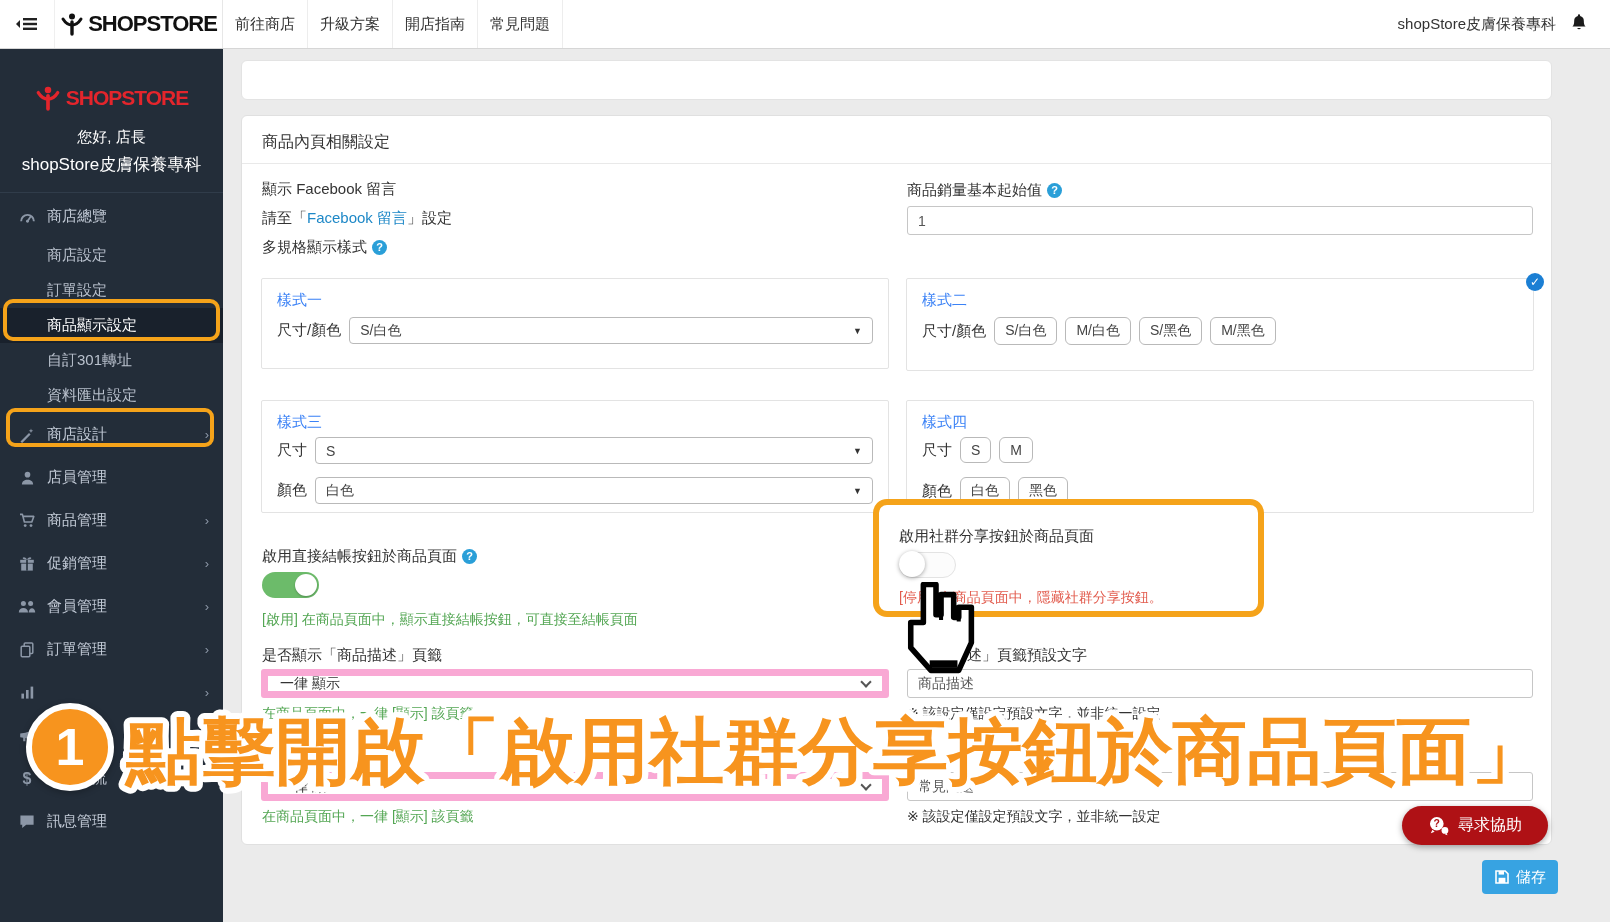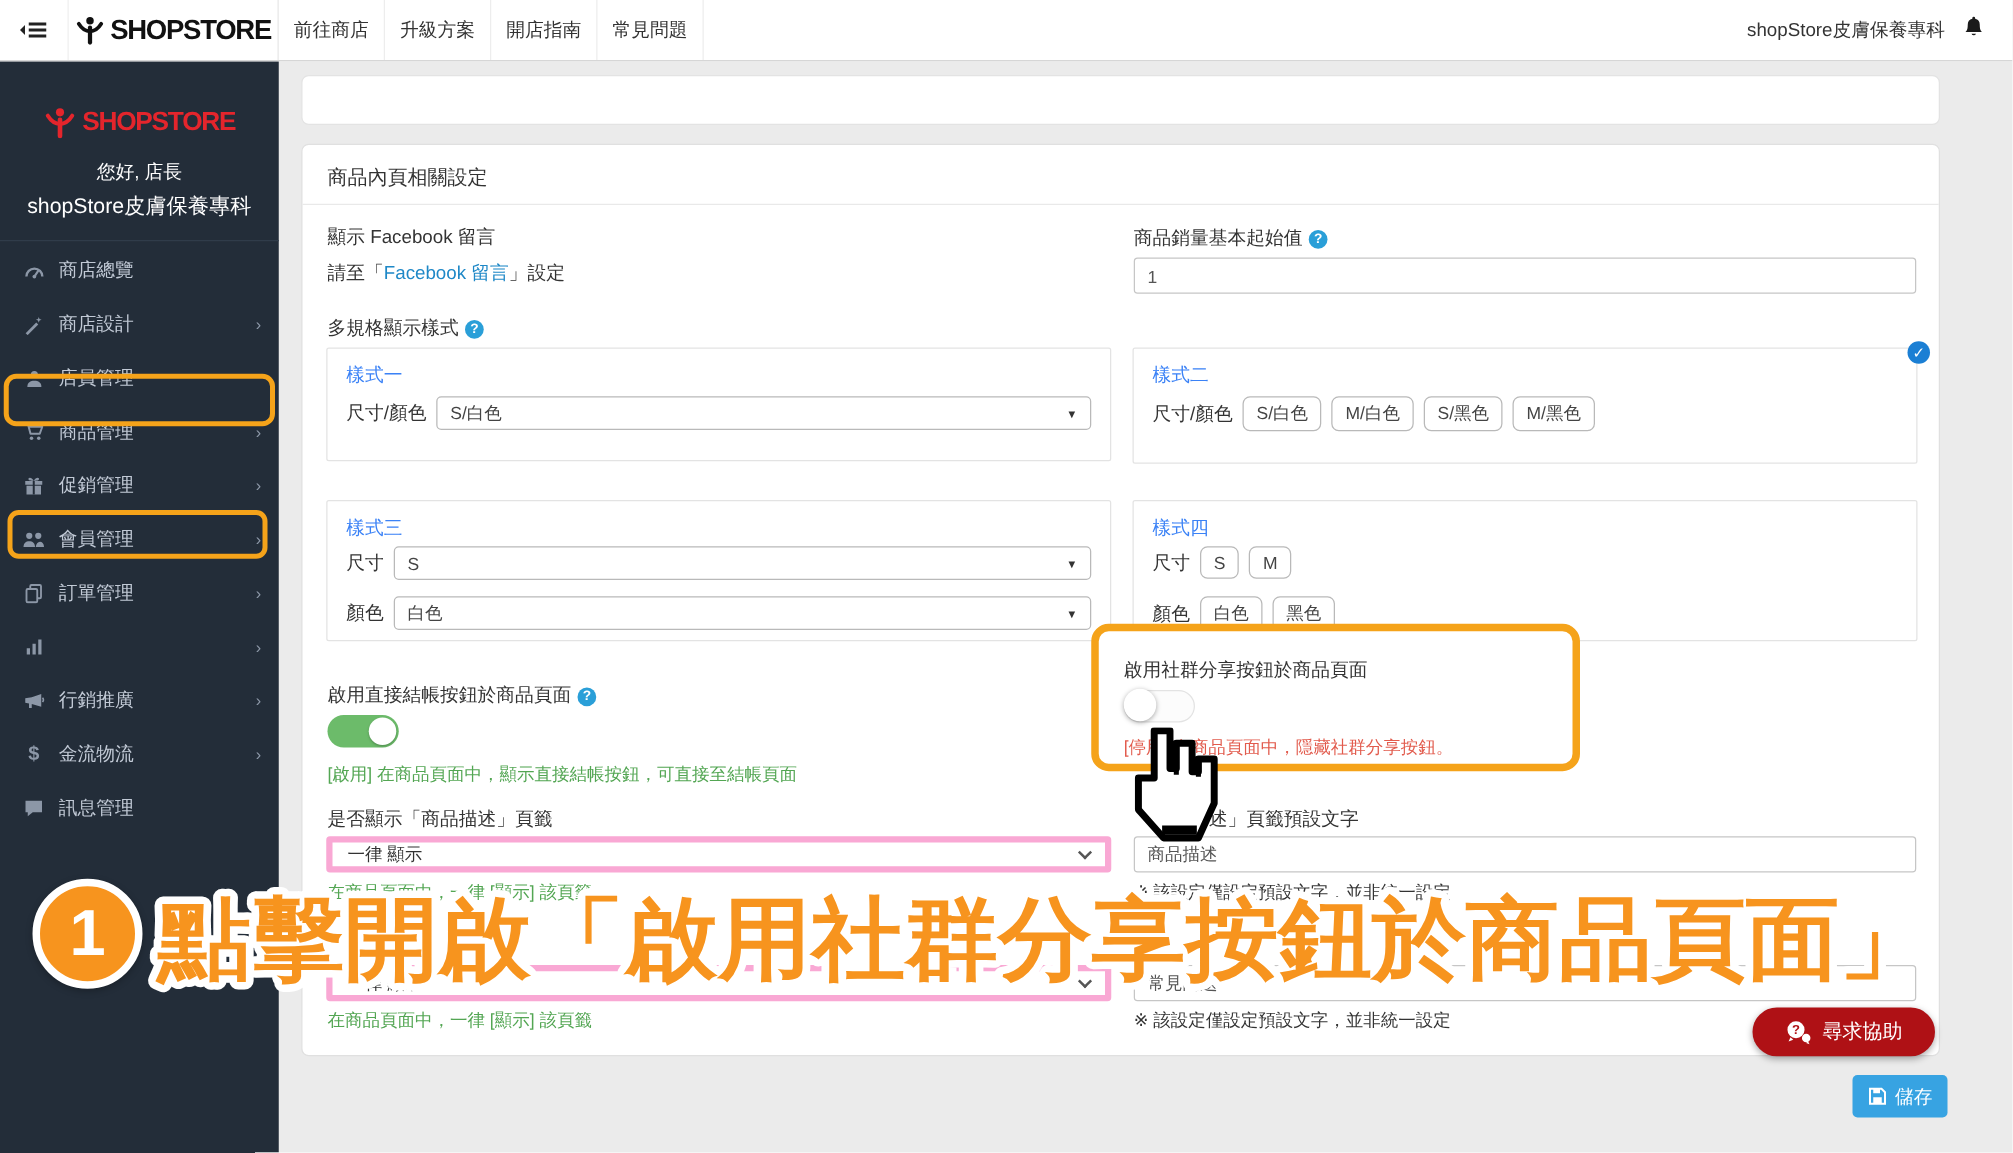--- a/index.html
+++ b/index.html
@@ -79,21 +79,21 @@
                  background:#1b7fd4; color:#fff; font-size:12px; line-height:18px; text-align:center; z-index:4; }
 
   .toggle { position:absolute; width:57px; height:26px; border-radius:13px; cursor:pointer; }
   .toggle.on { background:#6cbb6a; }
   .toggle.on .knob { position:absolute; right:2px; top:2px; width:22px; height:22px; border-radius:50%;
                      background:#fff; box-shadow:0 1px 2px rgba(0,0,0,.25); }
   .toggle.off { background:#fcfcfc; border:1px solid #e3e3e3; }
   .toggle.off .knob { position:absolute; left:-1px; top:-2px; width:26px; height:26px; border-radius:50%;
                       background:#fff; box-shadow:0 1px 4px rgba(0,0,0,.35); }
 
-  .big-select { position:absolute; height:29px; border:5px solid #f9a8d4; border-radius:3px; background:#fff;
+  .big-select { position:absolute; height:29px; border:7px solid #f9a8d4; border-radius:3px; background:#fff;
                 display:flex; align-items:center; padding:0 12px; font-size:14px; color:#333;
                 justify-content:space-between; cursor:pointer; }
   .big-select .chev2 { width:8px; height:8px; border-right:2px solid #555; border-bottom:2px solid #555;
                        transform:rotate(45deg); margin-top:-4px; }
 
   .share-box { position:absolute; left:631px; top:383px; width:391px; height:118px;
                border:6px solid #f5a31a; border-radius:14px; background:#fff; z-index:5; }
   .share-box .f-label { left:20px; top:22px; }
   .share-box .toggle { left:20px; top:47px; }
   .share-box .hint-red { position:absolute; left:20px; top:84px; font-size:14px; color:#e25b4d; white-space:nowrap; }
@@ -169,20 +169,27 @@
         <svg width="17" height="15" viewBox="0 0 16 14">
             <path d="M2 11.5a6 6 0 0 1 12 0" fill="none" stroke="currentColor" stroke-width="1.8"></path>
             <path d="M8 11.5 11 7" stroke="currentColor" stroke-width="1.6" stroke-linecap="round"></path>
             <circle cx="8" cy="11.5" r="1.4" fill="currentColor"></circle>
           </svg>
       </span>
       <span>商店總覽</span>
     </div>
 
 
+    <div class="subnav">
+      <div class="sub-item">商店設定</div>
+      <div class="sub-item">訂單設定</div>
+      <div class="sub-item active">商品顯示設定</div>
+      <div class="sub-item">自訂301轉址</div>
+      <div class="sub-item">資料匯出設定</div>
+    </div>
 
     <div class="side-item">
       <span class="s-ico">
         <svg width="16" height="16" viewBox="0 0 16 16">
             <path d="M1.5 14.5 10 6l1.6 1.6-8.5 8.5z" fill="currentColor"></path>
             <path d="M12 1.5l.6 1.7 1.7.6-1.7.6-.6 1.7-.6-1.7-1.7-.6 1.7-.6z" fill="currentColor"></path>
           </svg>
       </span>
       <span>商店設計</span>
       <span class="chev">›</span>
@@ -299,21 +306,21 @@
   <div class="f-label" style="left:20px; top:64px;">顯示 Facebook 留言</div>
   <div class="f-label" style="left:20px; top:93px;">
     <span>請至「</span><span class="link-blue">Facebook 留言</span><span>」設定</span>
   </div>
 
   <div class="f-label" style="left:665px; top:65px;">
     <span>商品銷量基本起始值</span><span class="qmark">?</span>
   </div>
   <input class="t-input" style="left: 665px; top: 90px; width: 626px;" value="1">
 
-  <div class="f-label" style="left:20px; top:137px;">
+  <div class="f-label" style="left:20px; top:122px;">
     <span>多規格顯示樣式</span><span class="qmark">?</span>
   </div>
 
   <div class="style-card" style="left:19px; top:162px; width:628px; height:91px;">
     <div class="sc-title">樣式一</div>
     <div class="sc-row" style="top:38px; right:15px; left:15px;">
       <span class="sc-lab">尺寸/顏色</span>
       <div class="mini-select" style="flex:1;">
         <span>S/白色</span>
           <span class="arr">▼</span>

